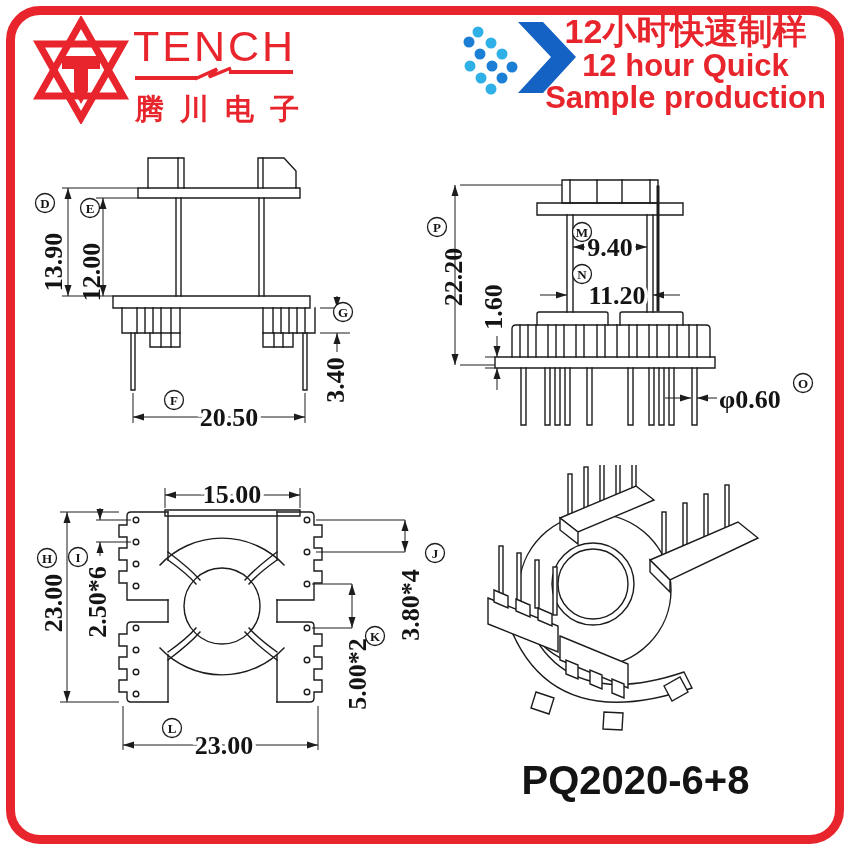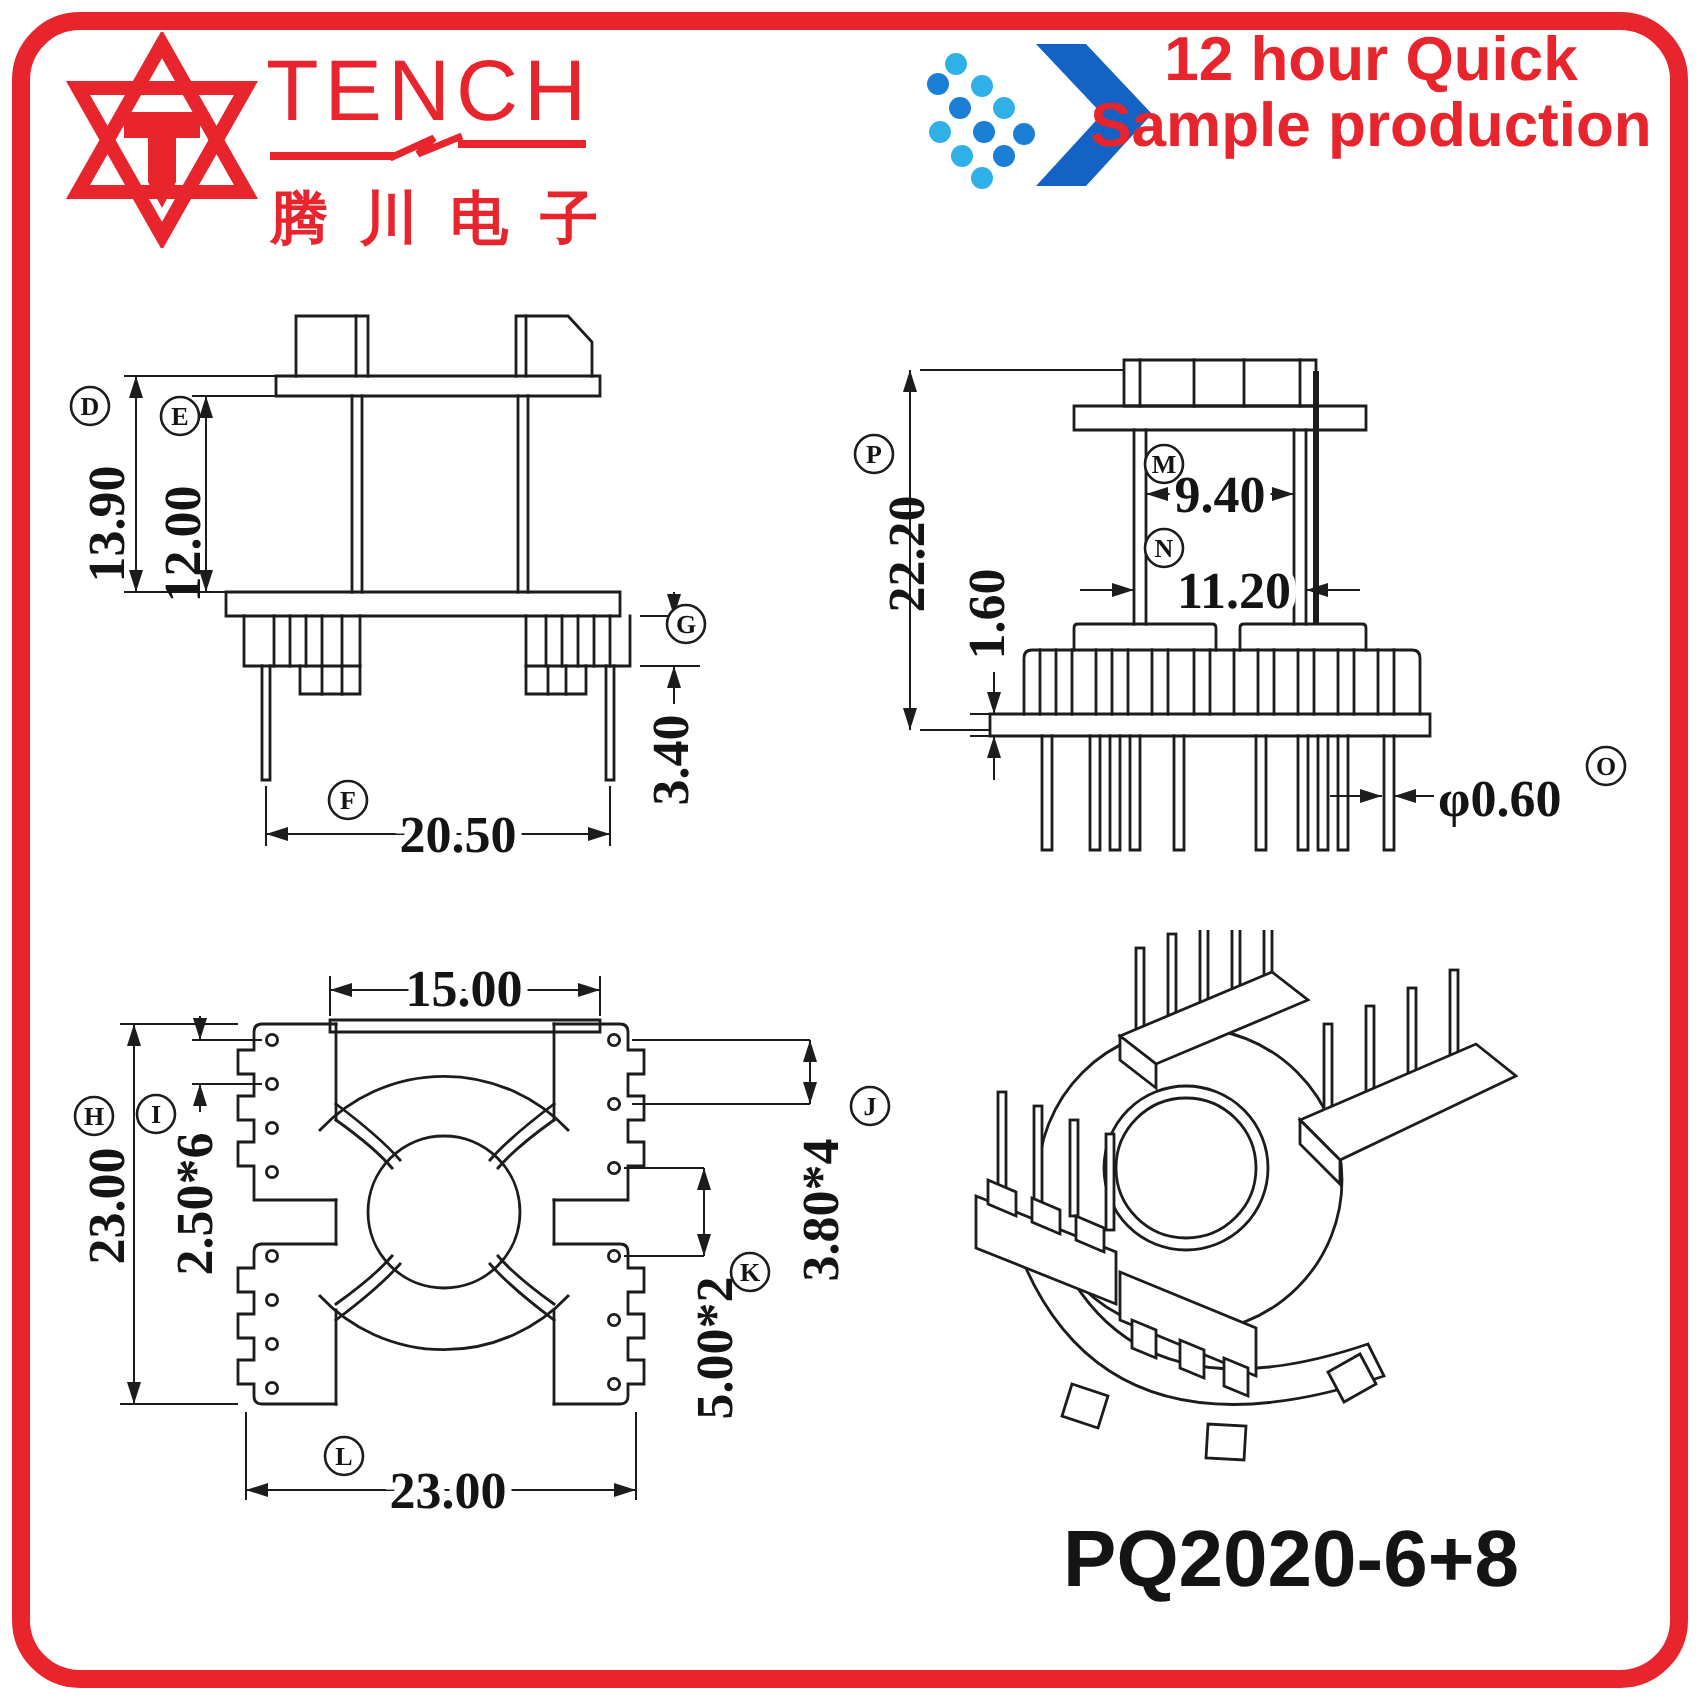--- a/index.html
+++ b/index.html
@@ -12,21 +12,21 @@
   .brand-name{left:133px;top:22px;font-size:43px;font-weight:normal;color:#e8252c;
               letter-spacing:3px;}
   .brand-cn{left:135px;top:90px;font-size:29px;font-weight:bold;color:#e8252c;
             letter-spacing:4px;}
   
   .tagline{left:523px;top:14px;width:325px;text-align:center;color:#e8252c;
            font-weight:bold;line-height:1.05;}
   .tag-zh{font-size:34px;font-weight:800;}
   .tag-en{font-size:31px;}
   
-  .part-no{left:488px;top:758px;width:315px;text-align:center;font-size:40px;
+  .part-no{left:478px;top:758px;width:315px;text-align:center;font-size:40px;
            font-weight:bold;color:#141414;letter-spacing:0px;}
   
   .ln{fill:none;stroke:#1c1c1c;stroke-width:1.4;stroke-linecap:square;}
   .fw{fill:#ffffff;stroke:#1c1c1c;stroke-width:1.4;}
   .thick{stroke-width:3;}
   .dim{fill:none;stroke:#1c1c1c;stroke-width:1;}
   .ah{fill:#1c1c1c;stroke:none;}
   .dtxt{font-family:"Liberation Serif",serif;font-weight:bold;font-size:26px;
         fill:#141414;}
   .halo{paint-order:stroke;stroke:#ffffff;stroke-width:7px;}
@@ -62,20 +62,21 @@
     <circle cx="20" cy="54" r="5.5" fill="#2fb1e8"></circle>
     <circle cx="42" cy="54" r="5.5" fill="#1b7fd6"></circle>
     <circle cx="62" cy="55" r="5.5" fill="#1b7fd6"></circle>
     <circle cx="31" cy="66" r="5.5" fill="#2fb1e8"></circle>
     <circle cx="52" cy="66" r="5.5" fill="#1b7fd6"></circle>
     <circle cx="41" cy="77" r="5.5" fill="#2fb1e8"></circle>
   </g>
   <path d="M68,10 L93,10 L126,45 L93,81 L68,81 L101,45 Z" fill="#1362c4"></path>
 </svg>
 <div class="abs tagline">
+  <div class="tag-zh">12小时快速制样</div>
   <div class="tag-en">12 hour Quick</div>
   <div class="tag-en">Sample production</div>
 </div>
 
 <svg class="abs" style="left:20px;top:140px" width="340" height="300" viewBox="20 140 340 300">
   <g class="ln">
     <path d="M148,188 V158 H184 V188"></path>
     <path d="M178,158 V188"></path>
     <path d="M258,188 V158 H284 L296,171 V188"></path>
     <path d="M263,158 V188"></path>

